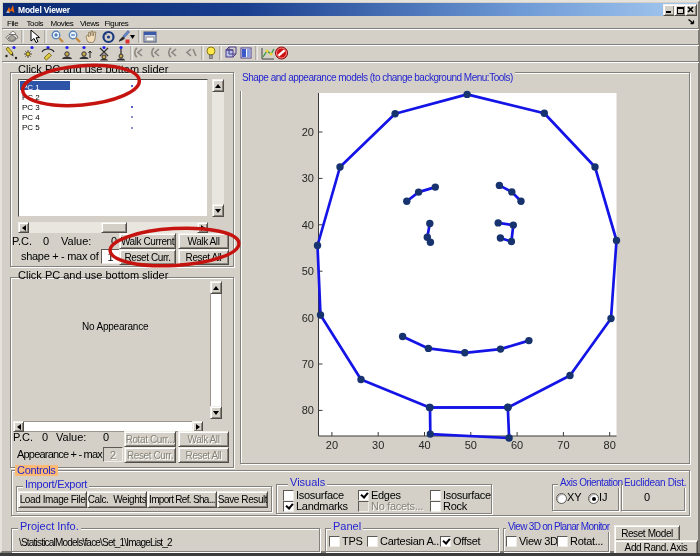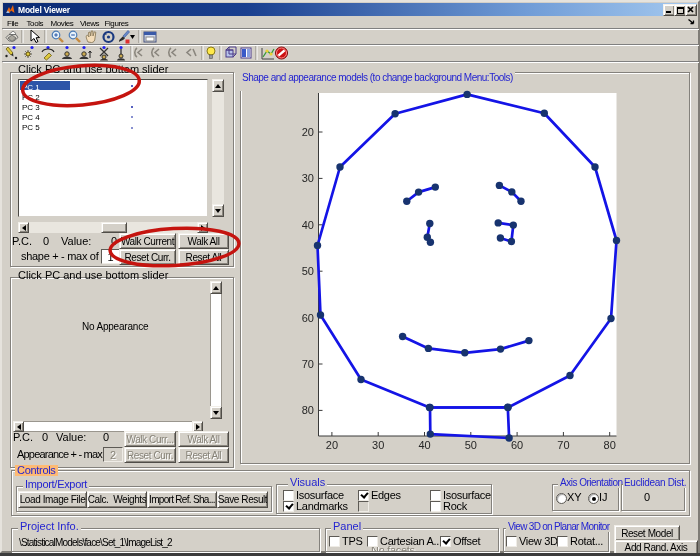--- a/index.html
+++ b/index.html
@@ -258,21 +258,21 @@
     <span class="arl"></span>
   </div>
 <div class="sbtn" style="left:192px;top:421px;width:11px;height:11px;">
     <span class="arr"></span>
   </div>
 
 <div class="lbl" style="left:13px;top:432px;">P.C.</div>
 <div class="lbl" style="left:42px;top:432px;">0</div>
 <div class="lbl" style="left:56px;top:432px;">Value:</div>
 <div class="lbl" style="left:103px;top:432px;">0</div>
-<div class="btn dis" style="left:124px;top:431px;width:50px;height:14px;">Walk Curr...</div>
+<div class="btn dis" style="left:124px;top:431px;width:50px;height:14px;">Rotat Curr...</div>
 <div class="btn dis" style="left:178px;top:431px;width:49px;height:14px;">Walk All</div>
 <div class="lbl" style="left:17px;top:449px;letter-spacing:-0.8px;">Appearance + - max</div>
 <div class="edit dis" style="left:103px;top:447px;width:18px;height:13px;background:#d4d0c8;">2</div>
 <div class="btn dis" style="left:124px;top:447px;width:50px;height:14px;">Reset Curr.</div>
 <div class="btn dis" style="left:178px;top:447px;width:49px;height:14px;">Reset All</div>
 
 <div class="grp" style="left:240px;top:72px;width:448px;height:390px;"></div>
 <div class="lbl blue" style="left:240px;top:64px;background:#d4d0c8;padding:8px 2px;font-size:10px;letter-spacing:-0.5px;">Shape and appearance models (to change background Menu:Tools)</div>
 <div id="plot" class="abs" style="left:300px;top:85px;width:340px;height:375px;"><svg width="340" height="375" viewBox="0 0 340 375">
 <rect x="18.5" y="8" width="298" height="343" fill="#ffffff"></rect>
@@ -369,21 +369,21 @@
 
 <div class="grp" style="left:276px;top:484px;width:214px;height:28px;"></div>
 <div class="lbl blue" style="left:288px;top:477px;background:#d4d0c8;padding:0 2px;">Visuals</div>
 <div class="chk" style="left:283px;top:490px;"></div>
 <div class="lbl" style="left:296px;top:490px;letter-spacing:-0.3px;">Isosurface</div>
 <div class="chk on" style="left:283px;top:501px;"></div>
 <div class="lbl" style="left:296px;top:501px;letter-spacing:-0.3px;">Landmarks</div>
 <div class="chk on" style="left:358px;top:490px;"></div>
 <div class="lbl" style="left:371px;top:490px;letter-spacing:-0.3px;">Edges</div>
 <div class="chk" style="left:358px;top:501px;background:#d4d0c8;"></div>
-<div class="lbl dis" style="left:371px;top:501px;letter-spacing:-0.3px;margin-top:44px;">No facets...</div>
+<div class="lbl dis" style="left:371px;top:501px;letter-spacing:-0.3px;">No facets...</div>
 <div class="chk" style="left:430px;top:490px;"></div>
 <div class="lbl" style="left:443px;top:490px;letter-spacing:-0.3px;">Isosurface</div>
 <div class="chk" style="left:430px;top:501px;"></div>
 <div class="lbl" style="left:443px;top:501px;letter-spacing:-0.3px;">Rock</div>
 
 <div class="grp" style="left:552px;top:484px;width:65px;height:25px;"></div>
 <div class="lbl blue" style="left:558px;top:477px;background:#d4d0c8;padding:0 2px;font-size:10px;letter-spacing:-0.5px;">Axis Orientation</div>
 <div class="rad" style="left:556px;top:493px;"></div>
 <div class="lbl" style="left:567px;top:492px;">XY</div>
 <div class="rad on" style="left:588px;top:493px;"></div>

